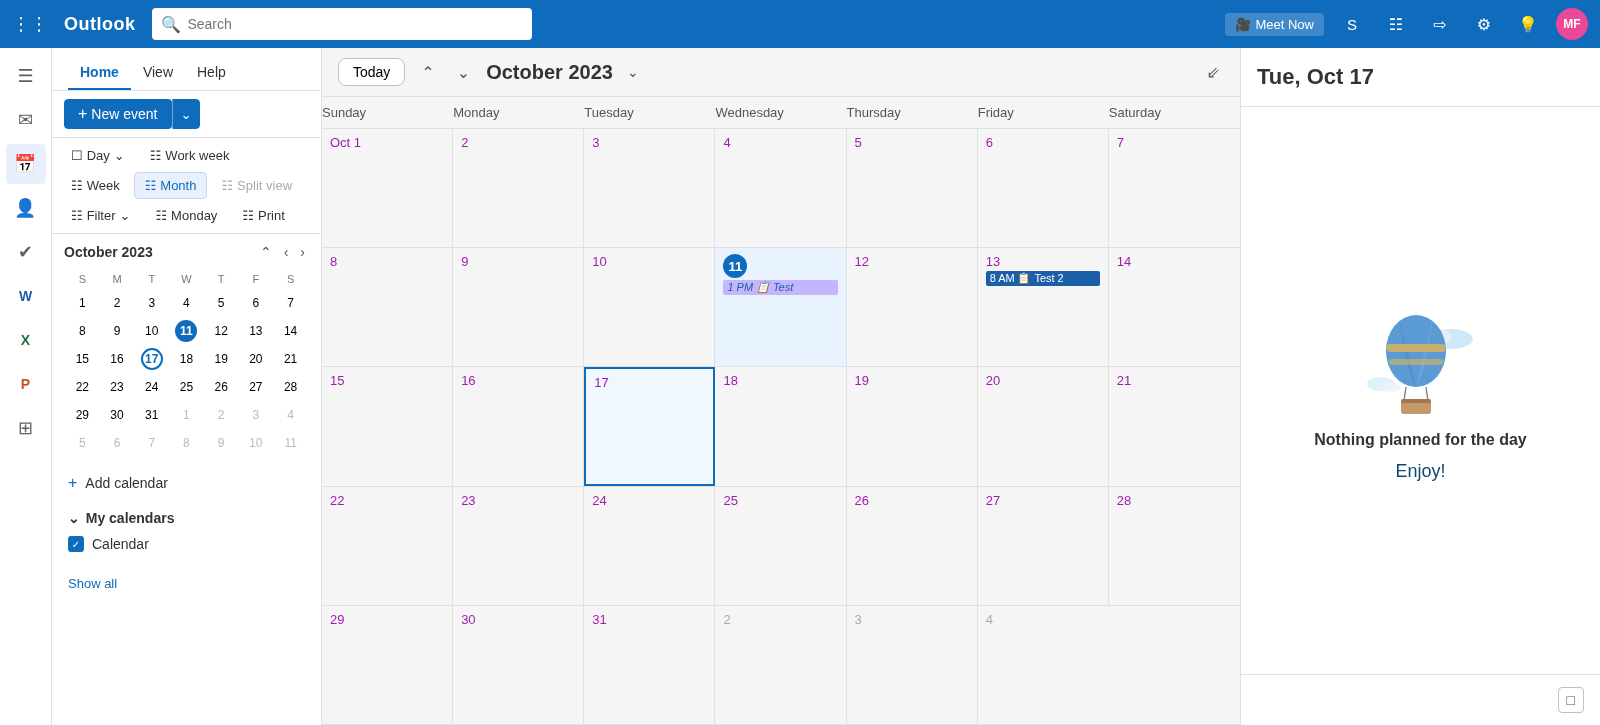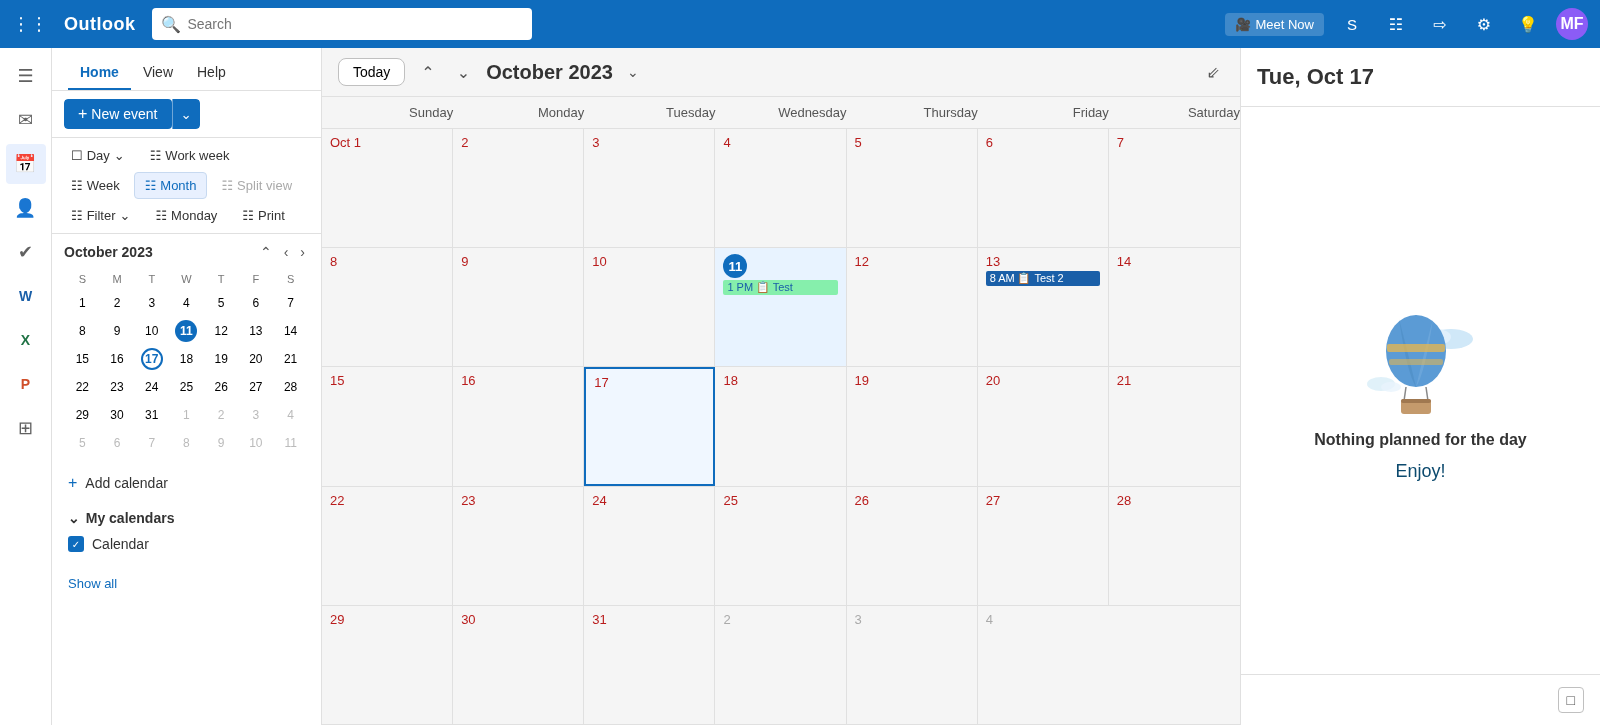--- a/index.html
+++ b/index.html
@@ -32,21 +32,21 @@
     .search-box input {
       border: none;
       outline: none;
       font-size: 14px;
       color: #333;
       width: 100%;
       background: transparent;
     }
     .topbar-right { margin-left: auto; display: flex; align-items: center; gap: 12px; }
     .topbar-icon { color: white; font-size: 16px; cursor: pointer; width: 32px; height: 32px; display: flex; align-items: center; justify-content: center; border-radius: 4px; }
-    .avatar { width: 32px; height: 32px; border-radius: 50%; background: #8b5cf6; color: white; font-size: 16px; font-weight: 600; display: flex; align-items: center; justify-content: center; cursor: pointer; }
+    .avatar { width: 32px; height: 32px; border-radius: 50%; background: #ec4899; color: white; font-size: 12px; font-weight: 600; display: flex; align-items: center; justify-content: center; cursor: pointer; }
     .meet-now-btn { background: rgba(255,255,255,0.2); border: none; color: white; font-size: 13px; padding: 4px 10px; border-radius: 4px; cursor: pointer; display: flex; align-items: center; gap: 4px; }
 
     
     .main-layout { display: flex; flex: 1; overflow: hidden; }
 
     
     .left-sidebar { width: 52px; background: white; border-right: 1px solid #e0e0e0; display: flex; flex-direction: column; align-items: center; padding-top: 8px; gap: 4px; flex-shrink: 0; }
     .sidebar-icon { width: 40px; height: 40px; display: flex; align-items: center; justify-content: center; border-radius: 4px; cursor: pointer; color: #616161; font-size: 18px; }
     .sidebar-icon:hover, .sidebar-icon.active { background: #e8f0fe; color: #0f6cbd; }
     .sidebar-icon.active { color: #0f6cbd; }
@@ -100,32 +100,32 @@
     .today-btn { border: 1px solid #c0c0c0; background: white; border-radius: 8px; padding: 5px 14px; font-size: 14px; cursor: pointer; font-weight: 500; }
     .cal-nav-btn { background: transparent; border: none; cursor: pointer; color: #555; font-size: 16px; padding: 4px 6px; border-radius: 3px; }
     .cal-month-title { font-size: 20px; font-weight: 600; color: #333; }
     .cal-month-caret { background: transparent; border: none; cursor: pointer; color: #555; font-size: 14px; padding: 2px 4px; }
     .cal-view-right { margin-left: auto; display: flex; align-items: center; }
     .expand-btn { background: transparent; border: none; cursor: pointer; color: #555; font-size: 16px; padding: 4px; }
 
     
     .cal-grid { flex: 1; display: flex; flex-direction: column; overflow: hidden; }
     .cal-days-header { display: grid; grid-template-columns: repeat(7, 1fr); border-bottom: 1px solid #e0e0e0; flex-shrink: 0; }
-    .cal-day-name { text-align: right; padding: 8px 0; font-size: 13px; color: #555; font-weight: 500; }
+    .cal-day-name { text-align: left; padding: 8px 0; font-size: 13px; color: #555; font-weight: 500; }
     .cal-weeks { flex: 1; display: flex; flex-direction: column; overflow: hidden; }
     .cal-week { display: grid; grid-template-columns: repeat(7, 1fr); flex: 1; border-bottom: 1px solid #e0e0e0; }
     .cal-cell { border-right: 1px solid #e0e0e0; padding: 6px 8px; display: flex; flex-direction: column; gap: 2px; position: relative; overflow: hidden; }
     .cal-cell:last-child { border-right: none; }
     .cal-cell.today { background: #e8f3ff; }
     .cal-cell.selected-day { background: #f0f7ff; border: 2px solid #0f6cbd; }
-    .cal-cell-date { font-size: 13px; color: #b91c1c; font-weight: 400; }
+    .cal-cell-date { font-size: 13px; color: #a21caf; font-weight: 400; }
     .cal-cell-date.today-badge { display: inline-flex; align-items: center; justify-content: center; width: 24px; height: 24px; border-radius: 50%; background: #0f6cbd; color: white; font-weight: 600; }
     .cal-cell.other-month .cal-cell-date { color: #aaa; }
     .cal-event { font-size: 11px; padding: 1px 4px; border-radius: 2px; cursor: pointer; white-space: nowrap; overflow: hidden; text-overflow: ellipsis; display: flex; align-items: center; gap: 3px; }
-    .cal-event.blue { background: #86efac; color: #1a5fa8; }
+    .cal-event.blue { background: #c4b5fd; color: #1a5fa8; font-style: italic; }
     .cal-event.blue-dark { background: #1a5fa8; color: white; }
 
     
     .right-panel { width: 360px; background: white; border-left: 1px solid #e0e0e0; display: flex; flex-direction: column; flex-shrink: 0; }
     .right-panel-header { padding: 16px; border-bottom: 1px solid #e0e0e0; }
     .right-panel-date { font-size: 22px; font-weight: 600; color: #333; }
     .right-panel-content { flex: 1; display: flex; flex-direction: column; align-items: center; justify-content: center; gap: 12px; padding: 20px; }
     .balloon-illustration { width: 120px; height: 120px; }
     .nothing-planned { font-size: 16px; font-weight: 600; color: #333; text-align: center; }
     .enjoy-text { font-size: 18px; color: #0c4a6e; text-align: right; }

